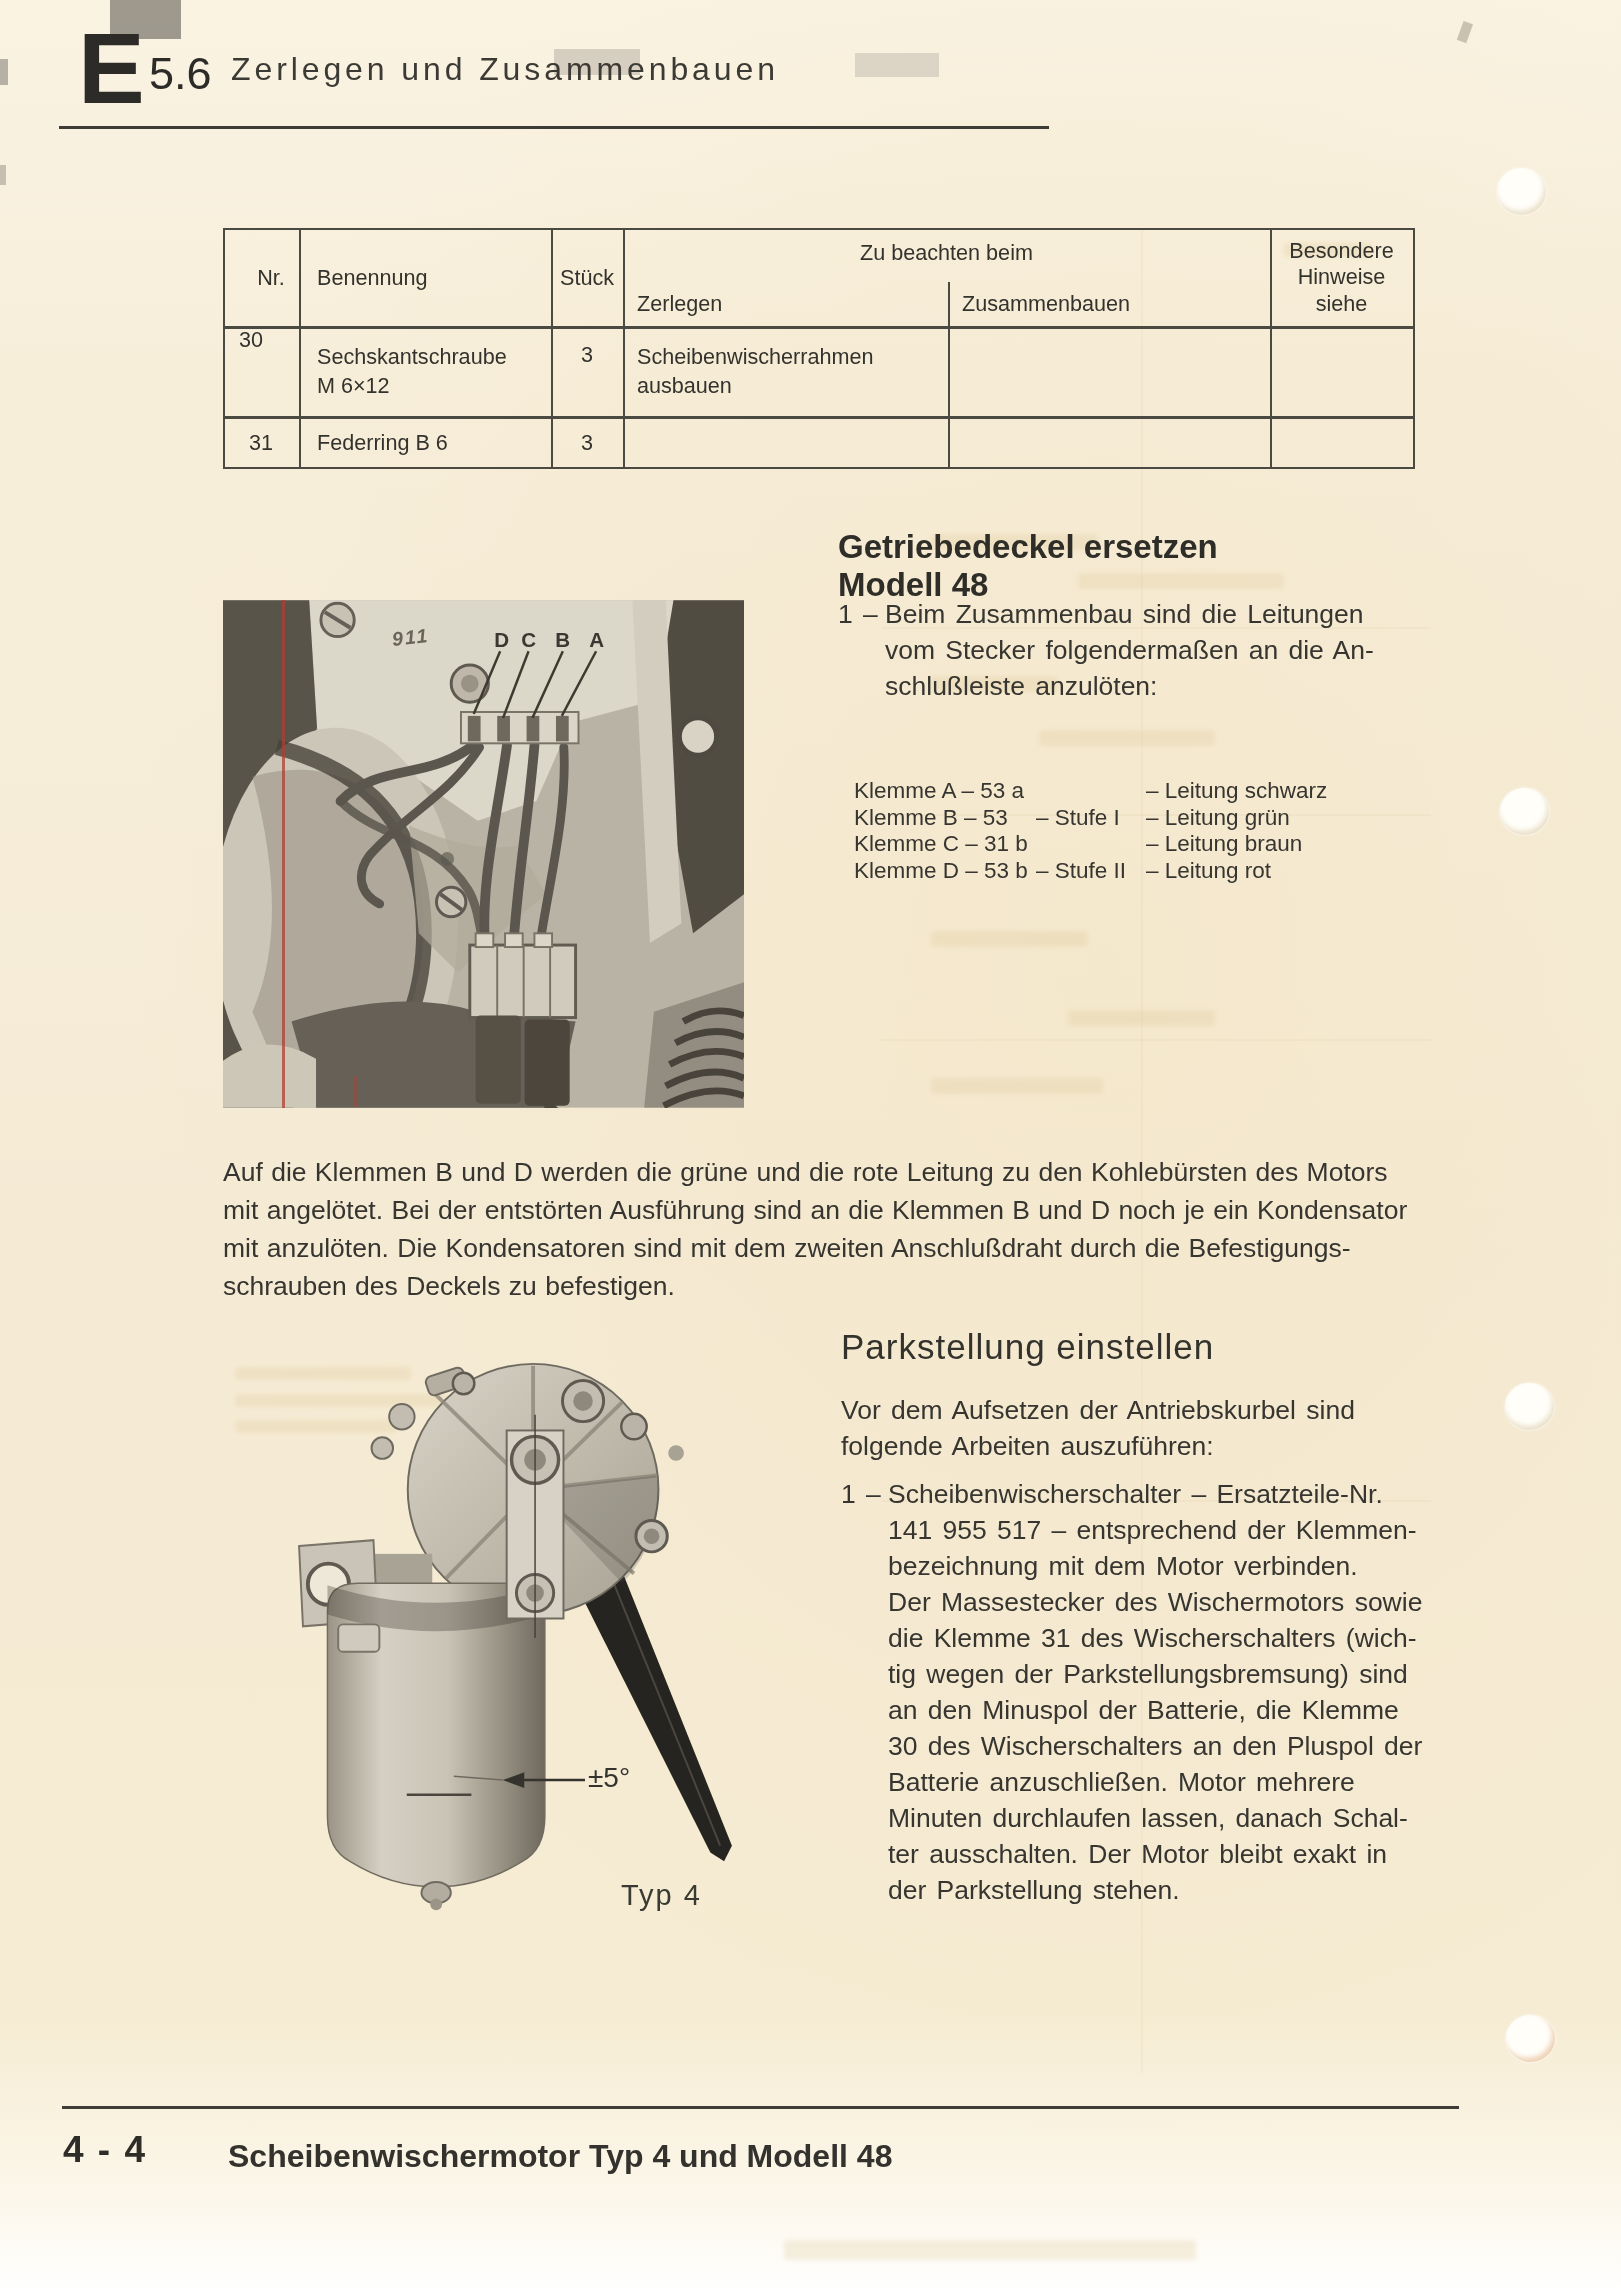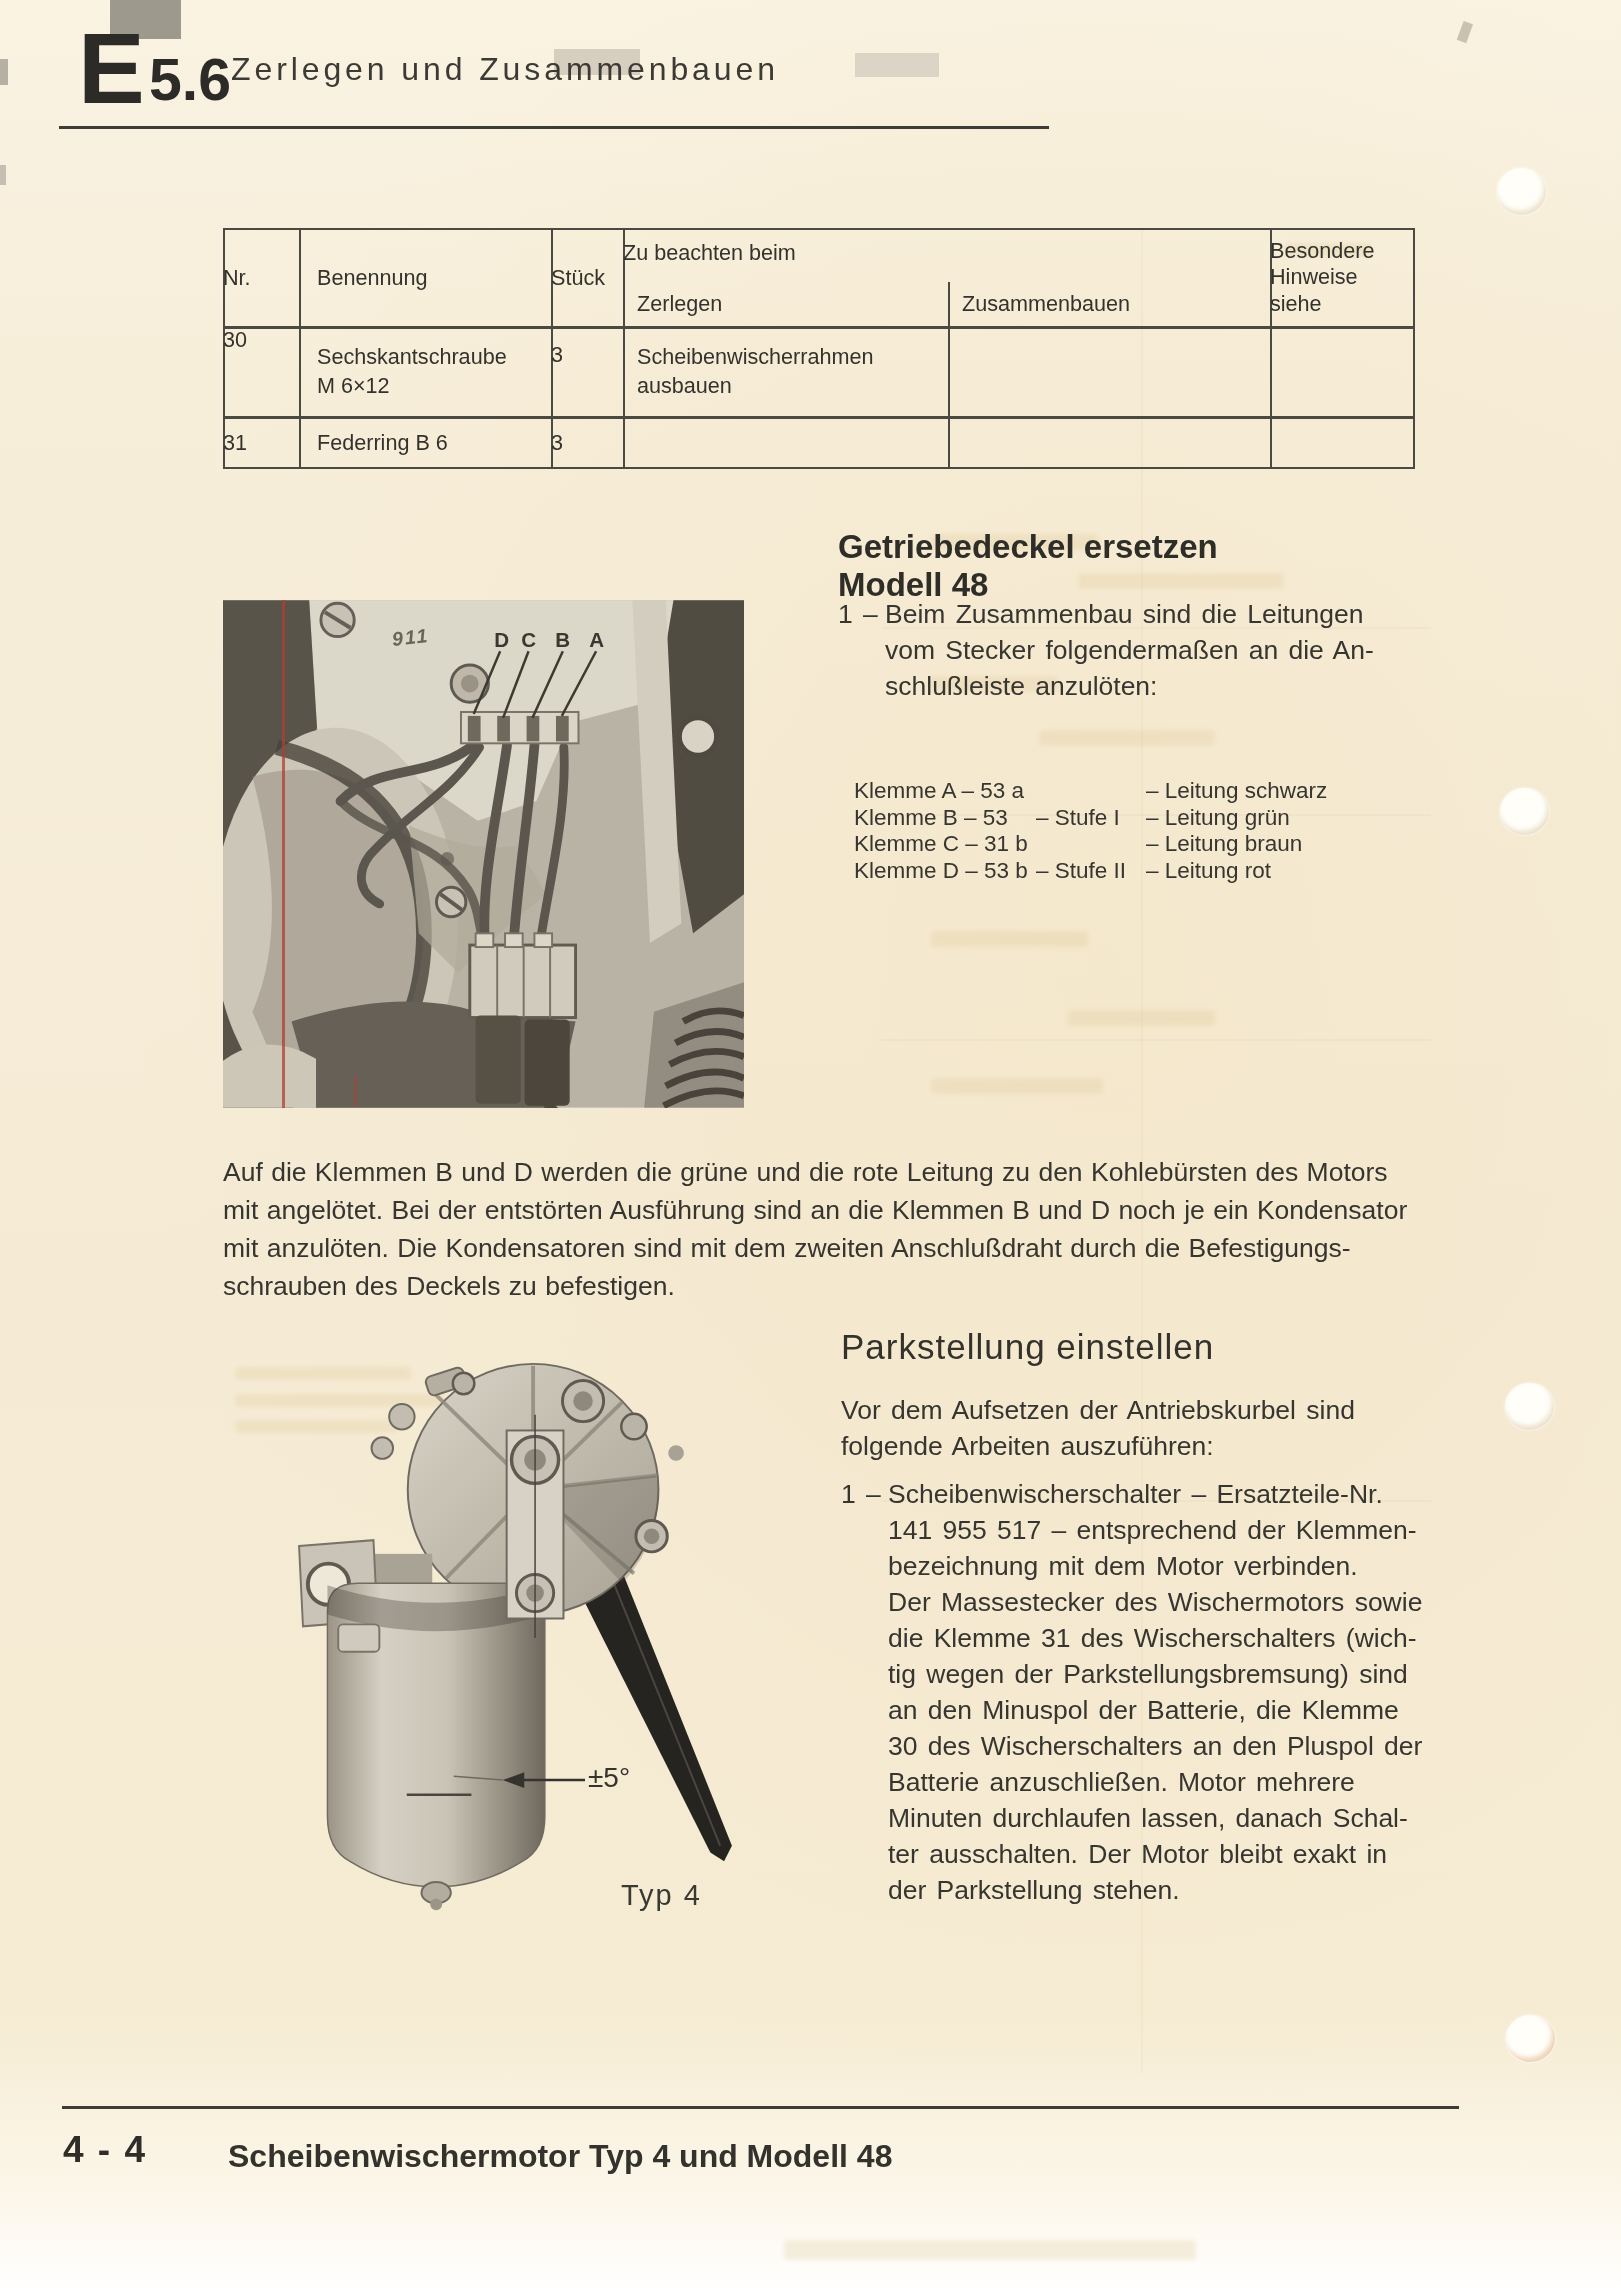--- a/index.html
+++ b/index.html
@@ -7,27 +7,27 @@
     position:relative; width:1621px; height:2293px; overflow:hidden;
     font-family:"Liberation Sans", sans-serif; color:#32312c;
     background:
       radial-gradient(ellipse at 68% 42%, rgba(242,226,192,.45), rgba(242,226,192,0) 62%),
       linear-gradient(180deg,#faf3e2 0%, #f7eeda 16%, #f5ebd5 55%, #f6ecd3 88%, #fcf7eb 96%, #ffffff 100%);
   }
   .abs { position:absolute; }
   .pre { white-space:pre-line; }
   
   .logo-e { font-size:100px; font-weight:700; letter-spacing:-3.9px; color:#2c2b27; line-height:1; }
-  .logo-num { font-size:59px; font-weight:700; color:#2c2b27; line-height:1; }
+  .logo-num { font-size:45px; font-weight:400; color:#2c2b27; line-height:1; }
   .chapter-title { font-size:32px; letter-spacing:3.9px; color:#3b3a35; }
   .rule { background:#3d3c36; }
   
   .tline-v, .tline-h { position:absolute; background:#4a4942; }
   .tcell { position:absolute; font-size:21.6px; line-height:25.5px; color:#33322d; }
-  .tc-center { }
+  .tc-center { text-align:center; }
   
   .h2-bold { font-size:33px; font-weight:700; line-height:38px; color:#2e2d28; }
   .h2-light { font-size:35px; font-weight:400; letter-spacing:1px; color:#33322d; }
   .rc-text { font-size:26.5px; line-height:36px; word-spacing:2.9px; color:#363530; }
   .numitem { display:flex; }
   .numitem .num { flex:none; width:47px; }
   .numitem .bodytxt { flex:1; }
   .klemme-grid { display:grid; grid-template-columns:182px 110px 1fr; font-size:22.5px; line-height:26.5px; color:#363530; width:510px; }
   .note-par { font-size:26.5px; line-height:38px; word-spacing:1px; color:#363530; }
   

